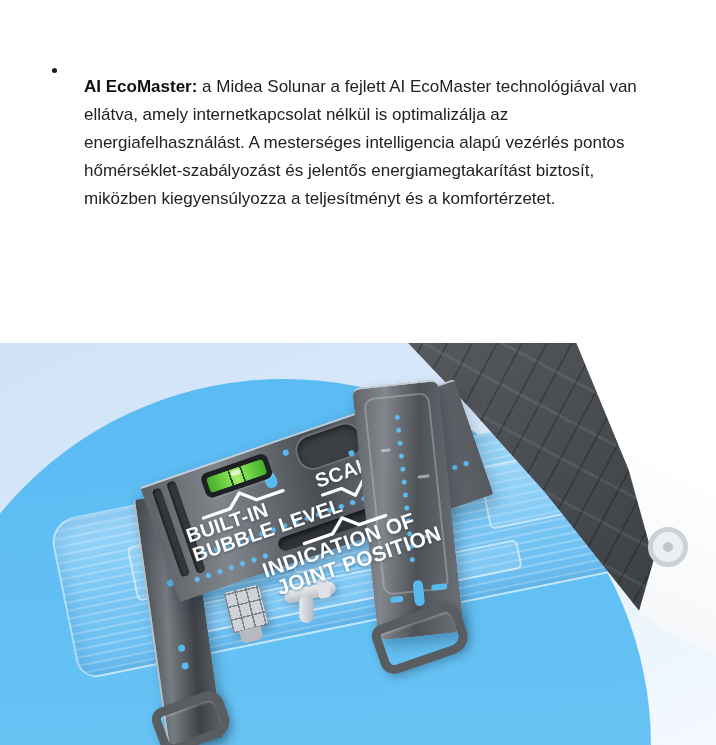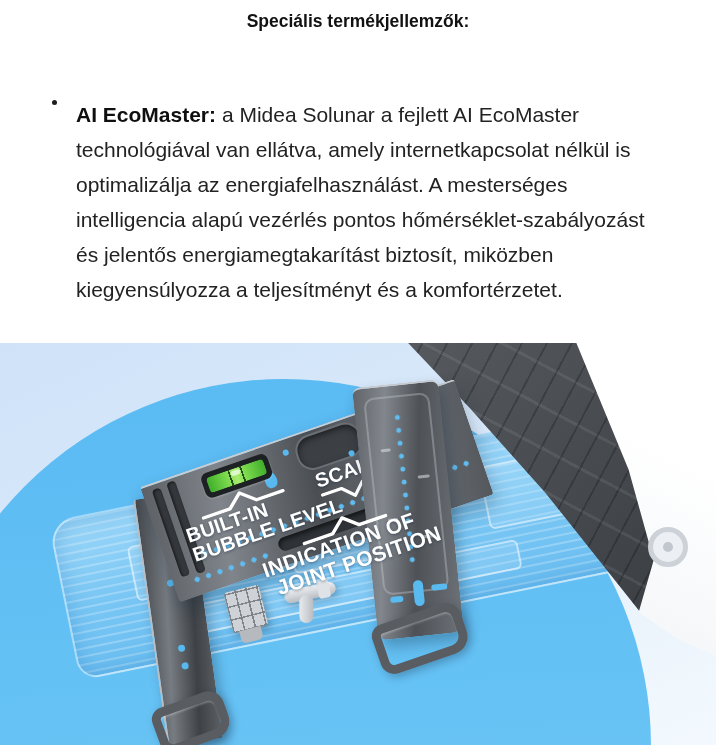--- a/index.html
+++ b/index.html
@@ -4,21 +4,21 @@
 <style>
   html,body{margin:0;padding:0;background:#ffffff;}
   body{width:716px;height:745px;overflow:hidden;position:relative;
        font-family:"Liberation Sans", sans-serif;-webkit-font-smoothing:antialiased;}
 
   
   .title{margin:0;padding-top:11px;text-align:center;font-size:17.5px;font-weight:bold;color:#111;}
   .features{margin-top:57px;padding-left:52px;}
   .feature{display:flex;align-items:flex-start;margin-bottom:25px;}
   .bullet-dot{flex:0 0 auto;width:5px;height:5px;border-radius:50%;background:#1d1d1d;margin:11px 11px 0 0;}
-  .feature p{margin:8px;width:576px;font-size:21px;line-height:35px;color:#222;}
+  .feature p{margin:16px;width:576px;font-size:17px;line-height:28px;color:#222;}
   .feature b{color:#0f0f0f;}
 
   
   .hero{position:absolute;left:0;top:343px;width:716px;height:402px;overflow:hidden;
         background:linear-gradient(155deg,#cfe2f8 0%,#d9e9fa 40%,#e9f2fb 70%,#f3f9fe 100%);}
 
   .blue-circle{position:absolute;left:-83px;top:36px;width:734px;height:734px;border-radius:50%;
         background:linear-gradient(178deg,#5bbbf3 6%,#66c2f4 45%,#70c9f6 80%);}
 
   
@@ -143,21 +143,20 @@
   .pipe::before{content:"";position:absolute;left:34px;top:-3px;width:12px;height:18px;
      background:#dfe2e6;border-radius:3px;}
   .pipe::after{content:"";position:absolute;left:12px;top:8px;width:14px;height:28px;transform:rotate(12deg);
      background:linear-gradient(90deg,#e8eaed,#b9bdc2);border-radius:7px;}
 </style>
 </head>
 <body>
 
 <div>
 
-  <h1 class="title">Speciális termékjellemzők:</h1>
 
   <div class="features">
     <div class="feature">
       <span class="bullet-dot"></span>
       <p><b>AI EcoMaster:</b><span> a Midea Solunar a fejlett AI EcoMaster technológiával van ellátva, amely internetkapcsolat nélkül is optimalizálja az energiafelhasználást. A mesterséges intelligencia alapú vezérlés pontos hőmérséklet-szabályozást és jelentős energiamegtakarítást biztosít, miközben kiegyensúlyozza a teljesítményt és a komfortérzetet.</span></p>
     </div>
   </div>
 
   <div class="hero">
 

